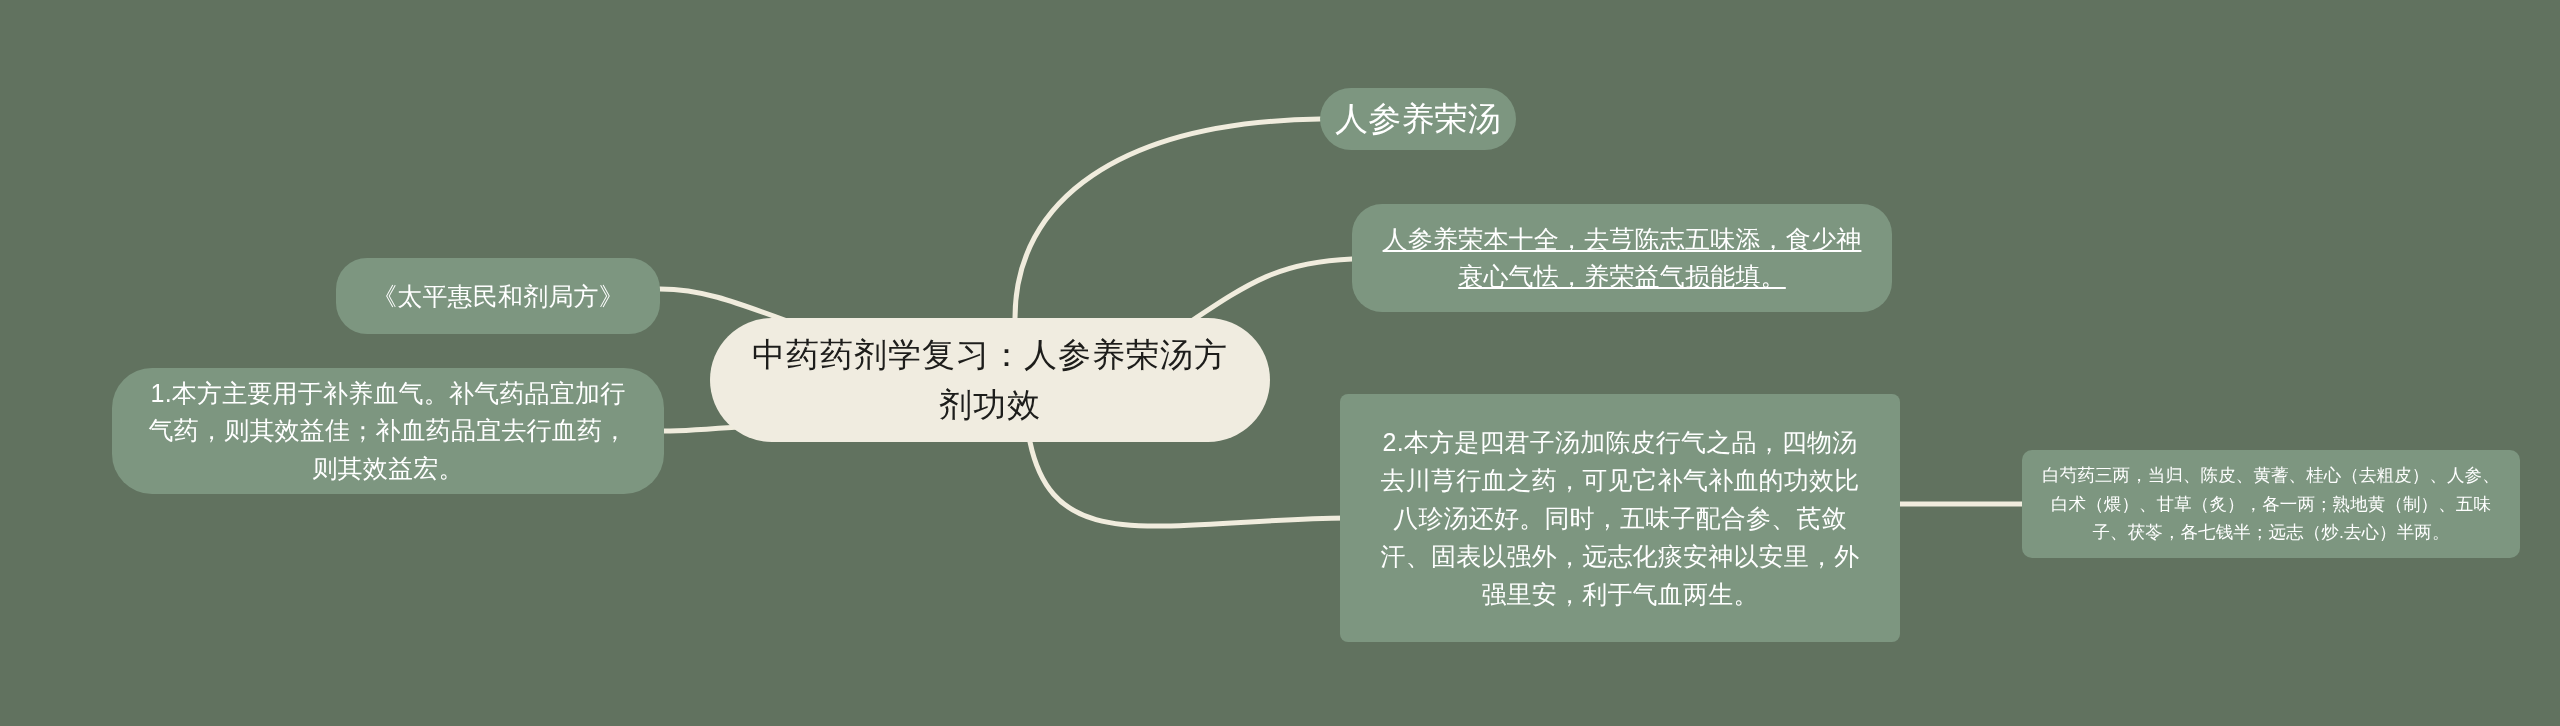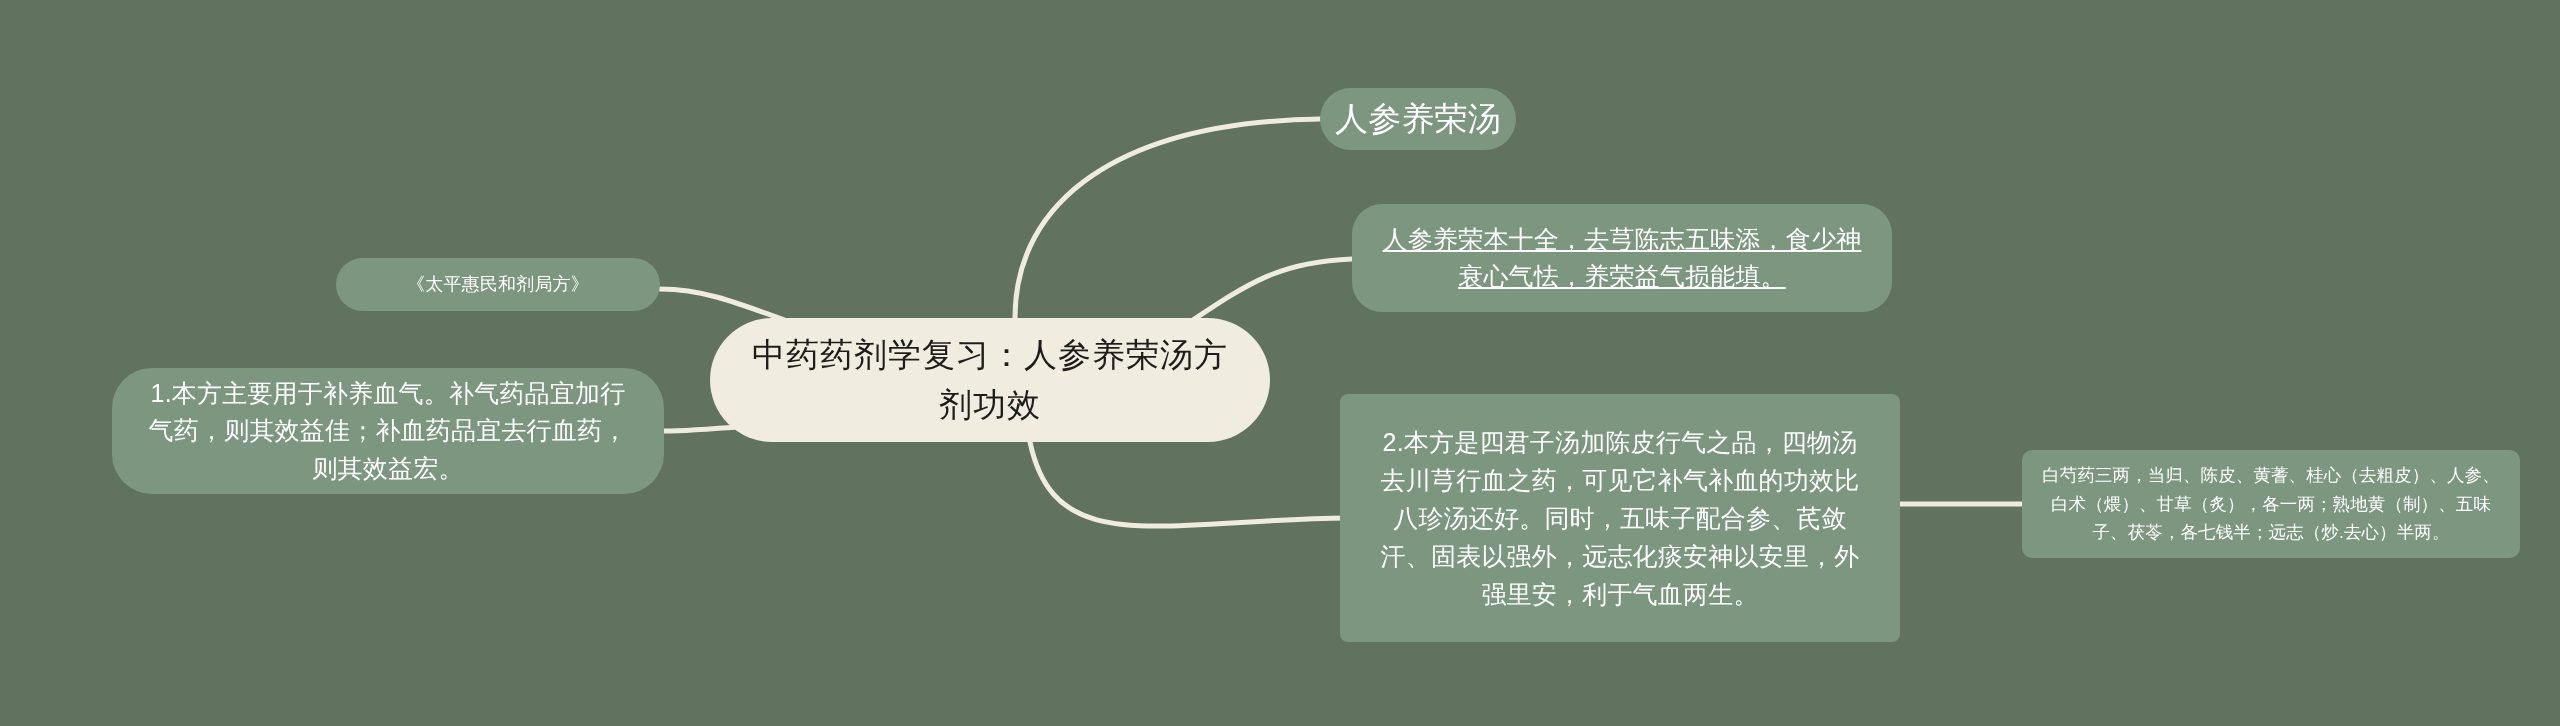--- a/index.html
+++ b/index.html
@@ -108,23 +108,23 @@
     line-height: 1.62;
     padding: 8px 16px;
     letter-spacing: 0.1px;
   }
 
   
   #node-l1 {
     left: 336px;
     top: 258px;
     width: 324px;
-    height: 53px;
+    height: 76px;
     border-radius: 31px;
-    font-size: 18px;
+    font-size: 25px;
     padding: 20px 12px;
   }
 
   
   #node-l2 {
     left: 112px;
     top: 368px;
     width: 552px;
     height: 126px;
     border-radius: 40px;

